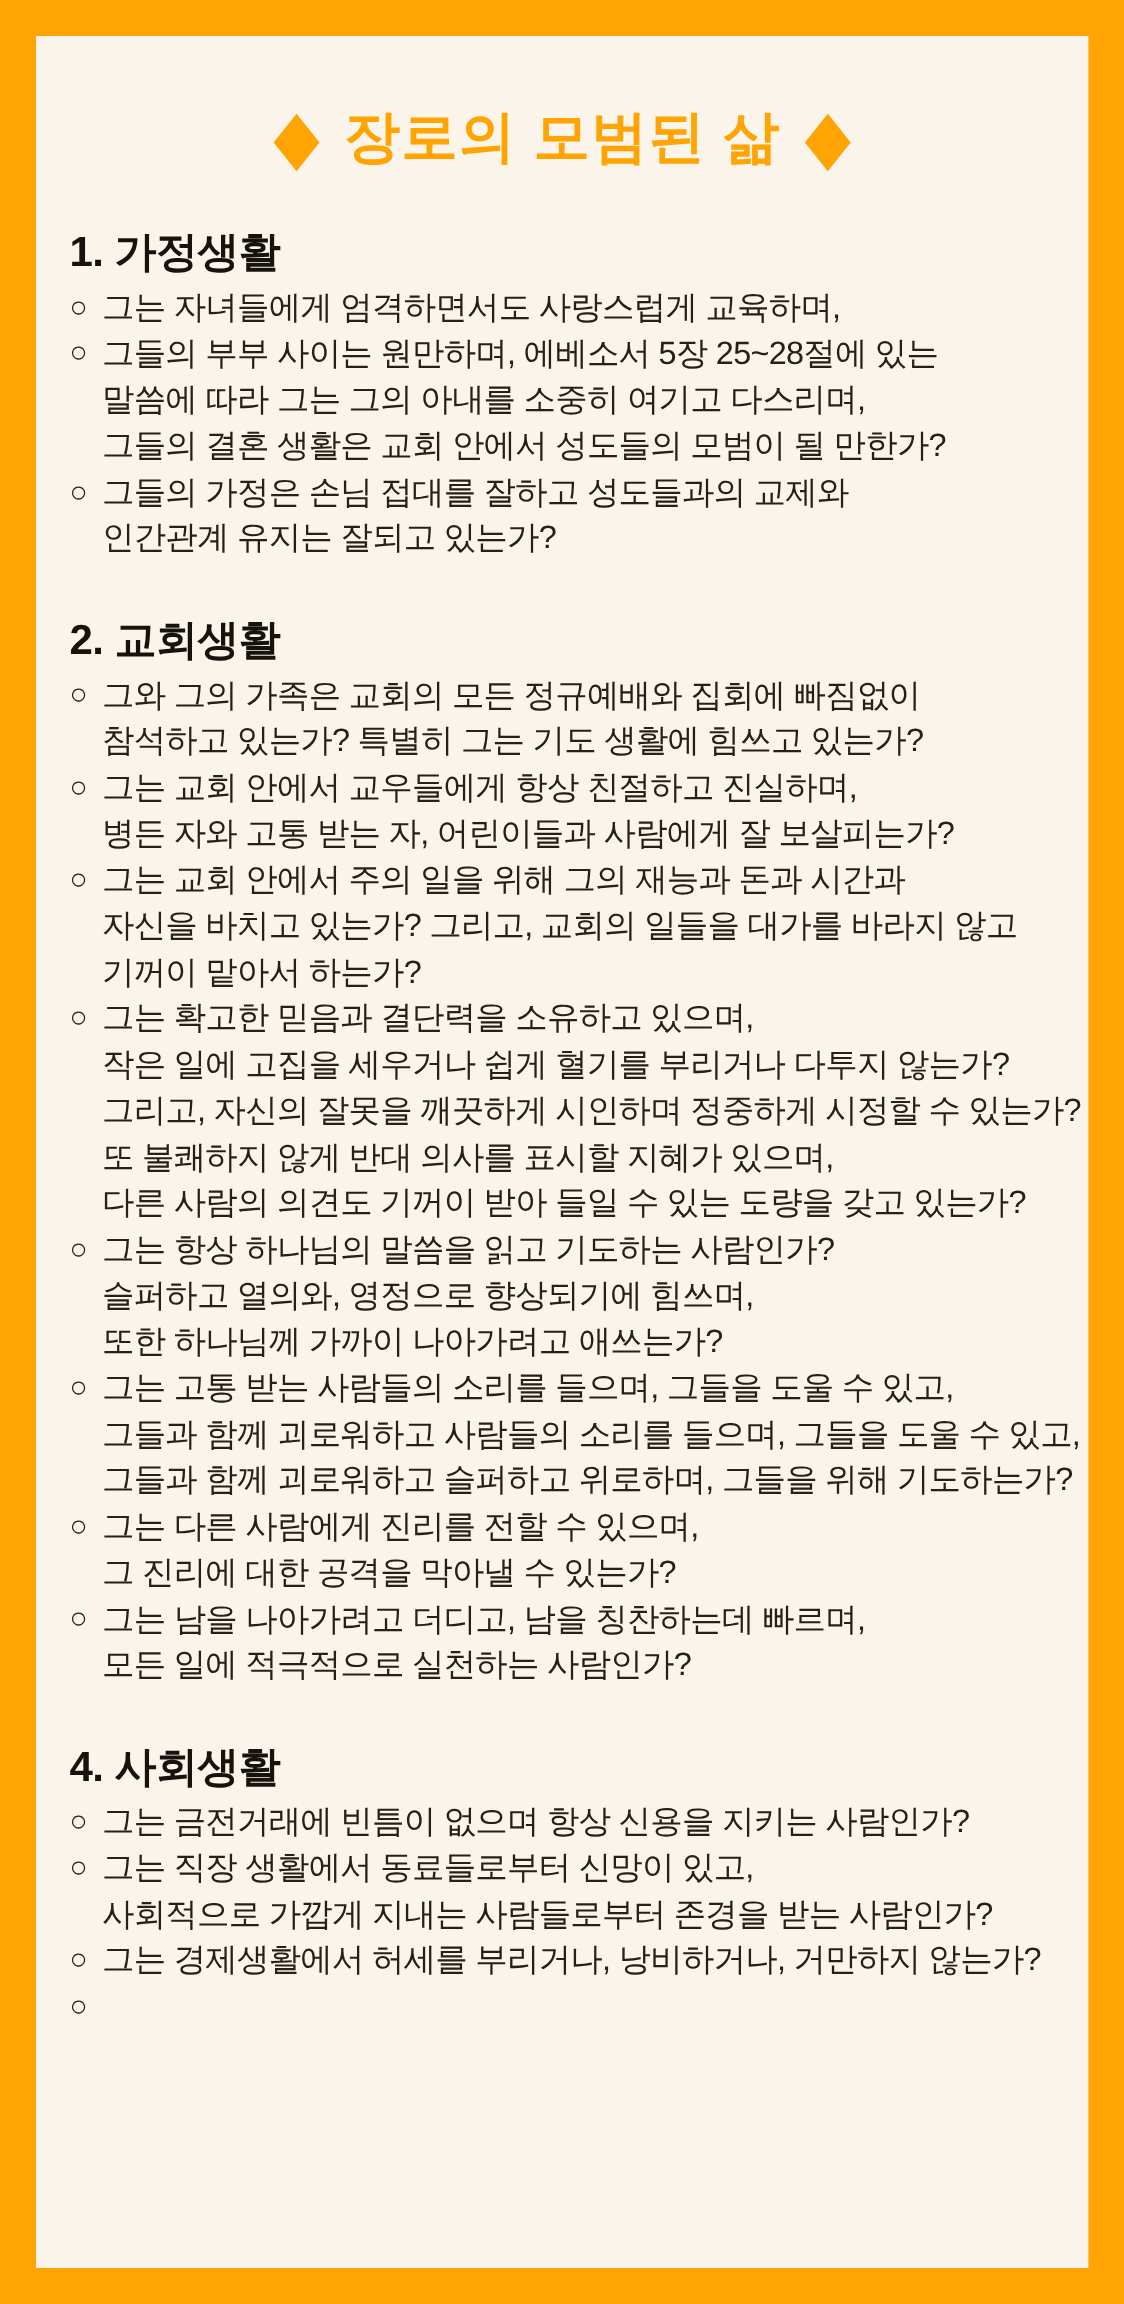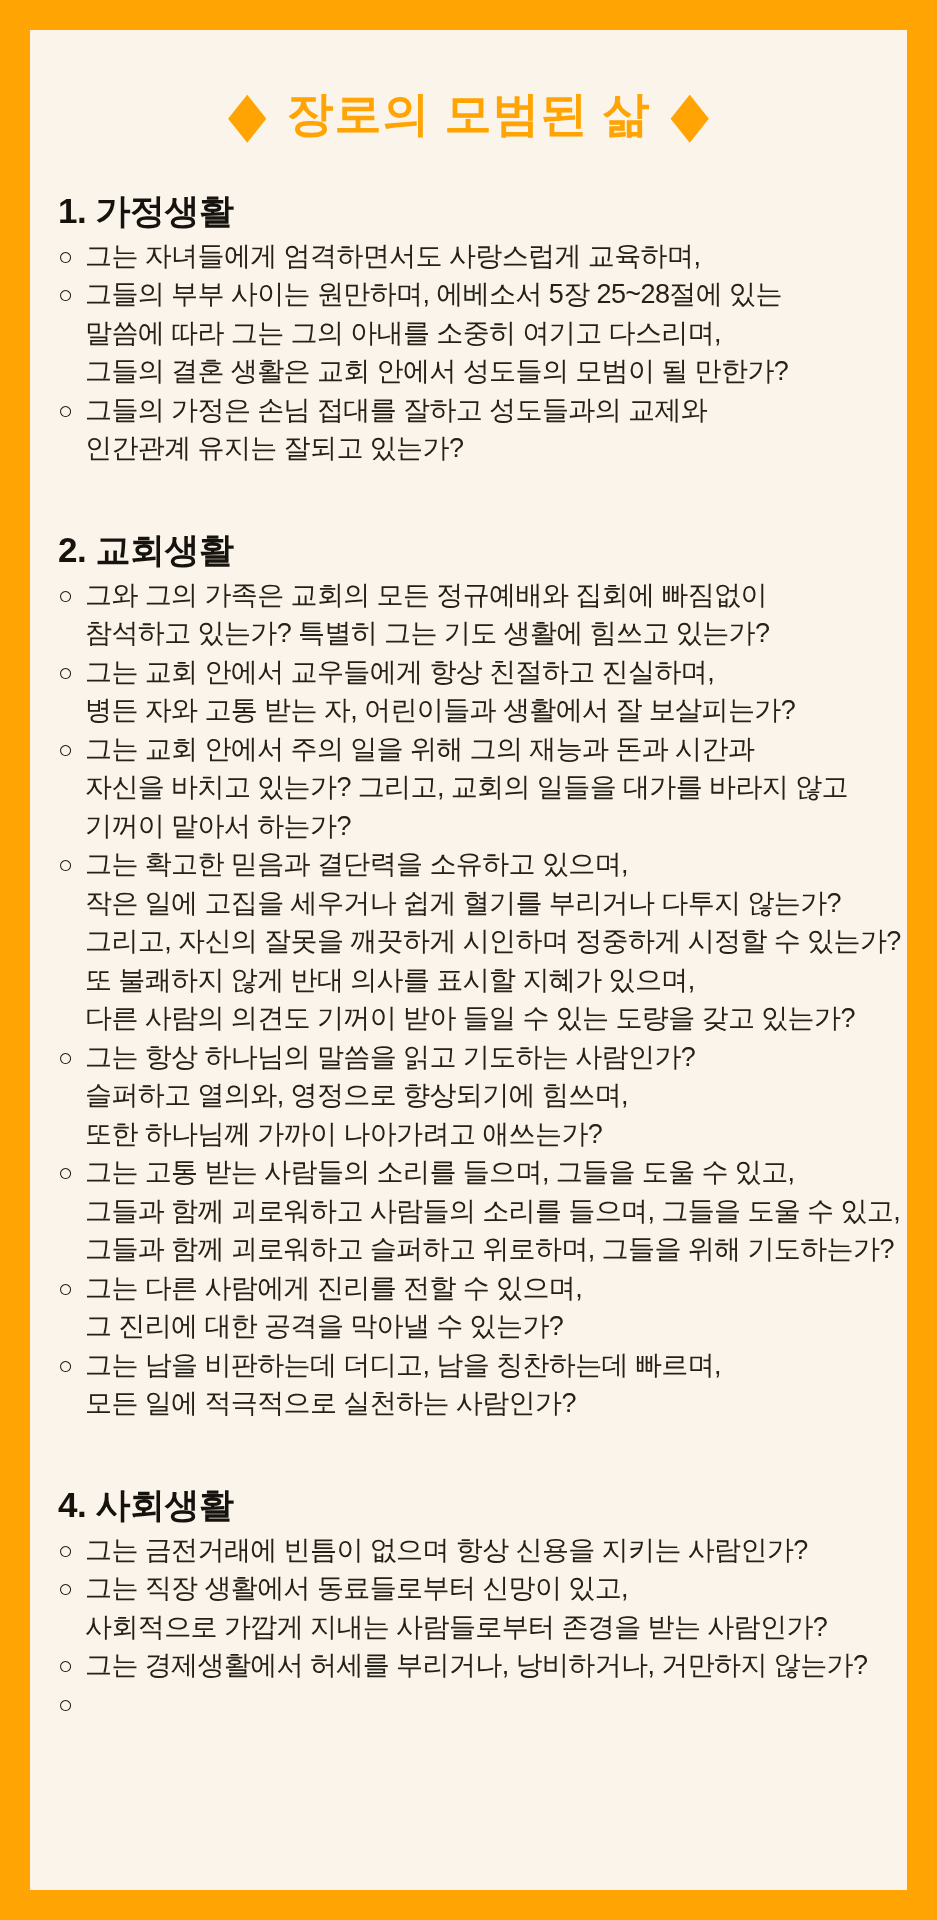--- a/index.html
+++ b/index.html
@@ -31,21 +31,21 @@
     line-height: 1.1;
   }
   .diamond {
     font-size: 50px;
     line-height: 1;
     transform: scaleY(1.25);
   }
   .content {
     padding: 0 26px 0 28px;
   }
-  .section { margin-top: 60px; }
+  .section { margin-top: 44px; }
   .section.first { margin-top: 49px; }
   .section-heading {
     margin: 0 0 4px 0;
     font-size: 35px;
     line-height: 44px;
     font-weight: 800;
     color: #16130f;
     letter-spacing: -0.5px;
   }
   .item {
@@ -103,21 +103,21 @@
           <span class="bullet">○</span>
           <div class="item-lines">
             <div>그와 그의 가족은 교회의 모든 정규예배와 집회에 빠짐없이</div>
             <div>참석하고 있는가? 특별히 그는 기도 생활에 힘쓰고 있는가?</div>
           </div>
         </div>
         <div class="item">
           <span class="bullet">○</span>
           <div class="item-lines">
             <div>그는 교회 안에서 교우들에게 항상 친절하고 진실하며,</div>
-            <div>병든 자와 고통 받는 자, 어린이들과  생활에서 잘 보살피는가?</div>
+            <div>병든 자와 고통 받는 자, 어린이들과  사람에게 잘 보살피는가?</div>
           </div>
         </div>
         <div class="item">
           <span class="bullet">○</span>
           <div class="item-lines">
             <div>그는 교회 안에서 주의 일을 위해 그의 재능과 돈과 시간과</div>
             <div>자신을 바치고 있는가? 그리고, 교회의 일들을 대가를 바라지 않고</div>
             <div>기꺼이 맡아서 하는가?</div>
           </div>
         </div>
@@ -150,21 +150,21 @@
         <div class="item">
           <span class="bullet">○</span>
           <div class="item-lines">
             <div>그는 다른 사람에게 진리를 전할 수 있으며,</div>
             <div>그 진리에 대한 공격을 막아낼 수 있는가?</div>
           </div>
         </div>
         <div class="item">
           <span class="bullet">○</span>
           <div class="item-lines">
-            <div>그는 남을 비판하는데 더디고, 남을 칭찬하는데 빠르며,</div>
+            <div>그는 남을 나아가려고 더디고, 남을 칭찬하는데 빠르며,</div>
             <div>모든 일에 적극적으로 실천하는 사람인가?</div>
           </div>
         </div>
       </div>
       <div class="section">
         <h2 class="section-heading">4. 사회생활</h2>
         <div class="item">
           <span class="bullet">○</span>
           <div class="item-lines">
             <div>그는 금전거래에 빈틈이 없으며 항상 신용을 지키는 사람인가?</div>

